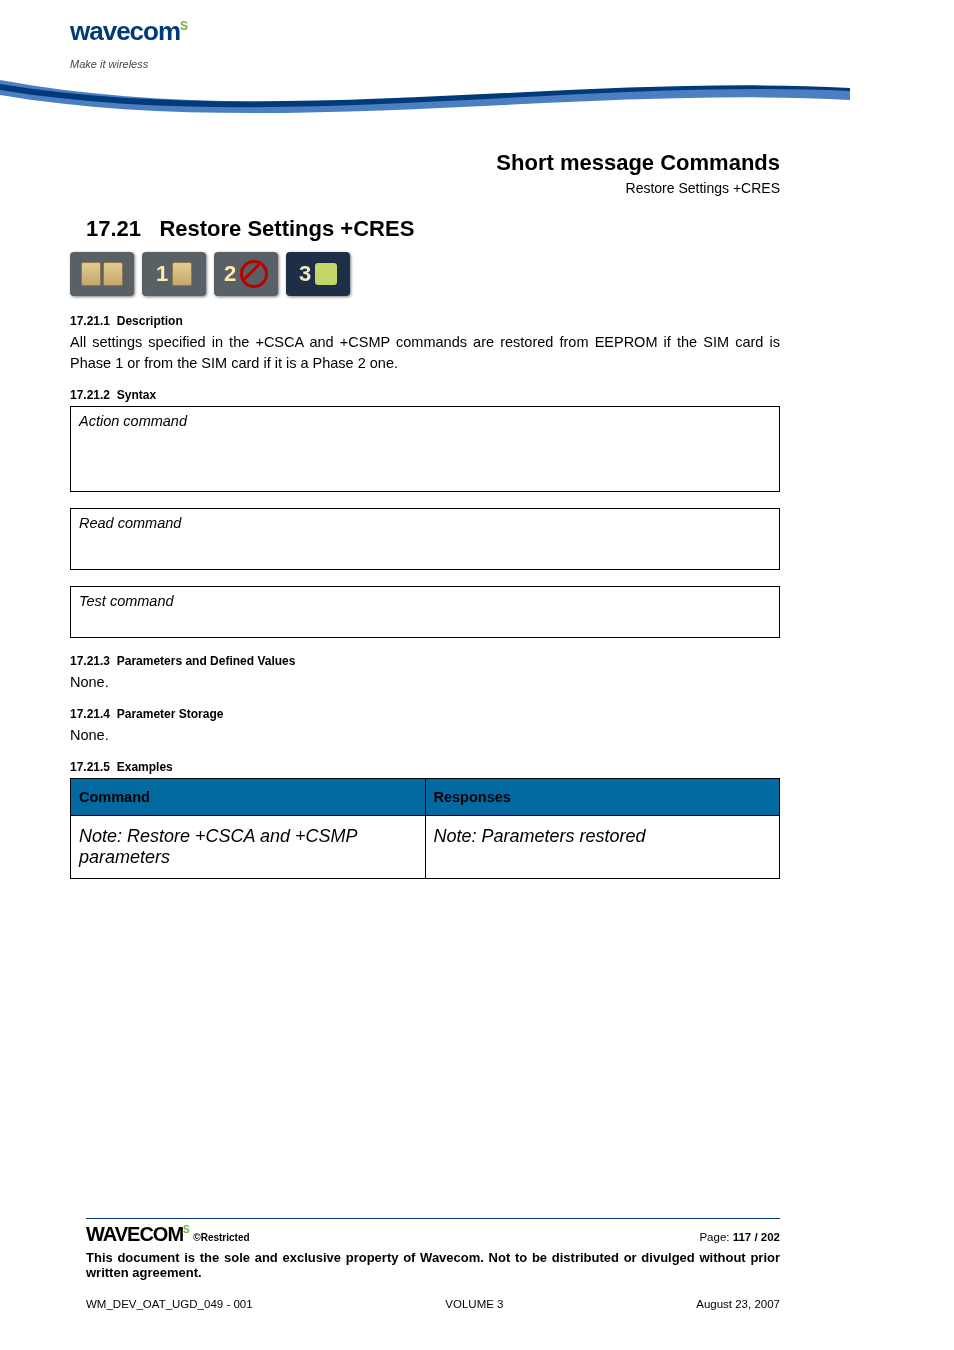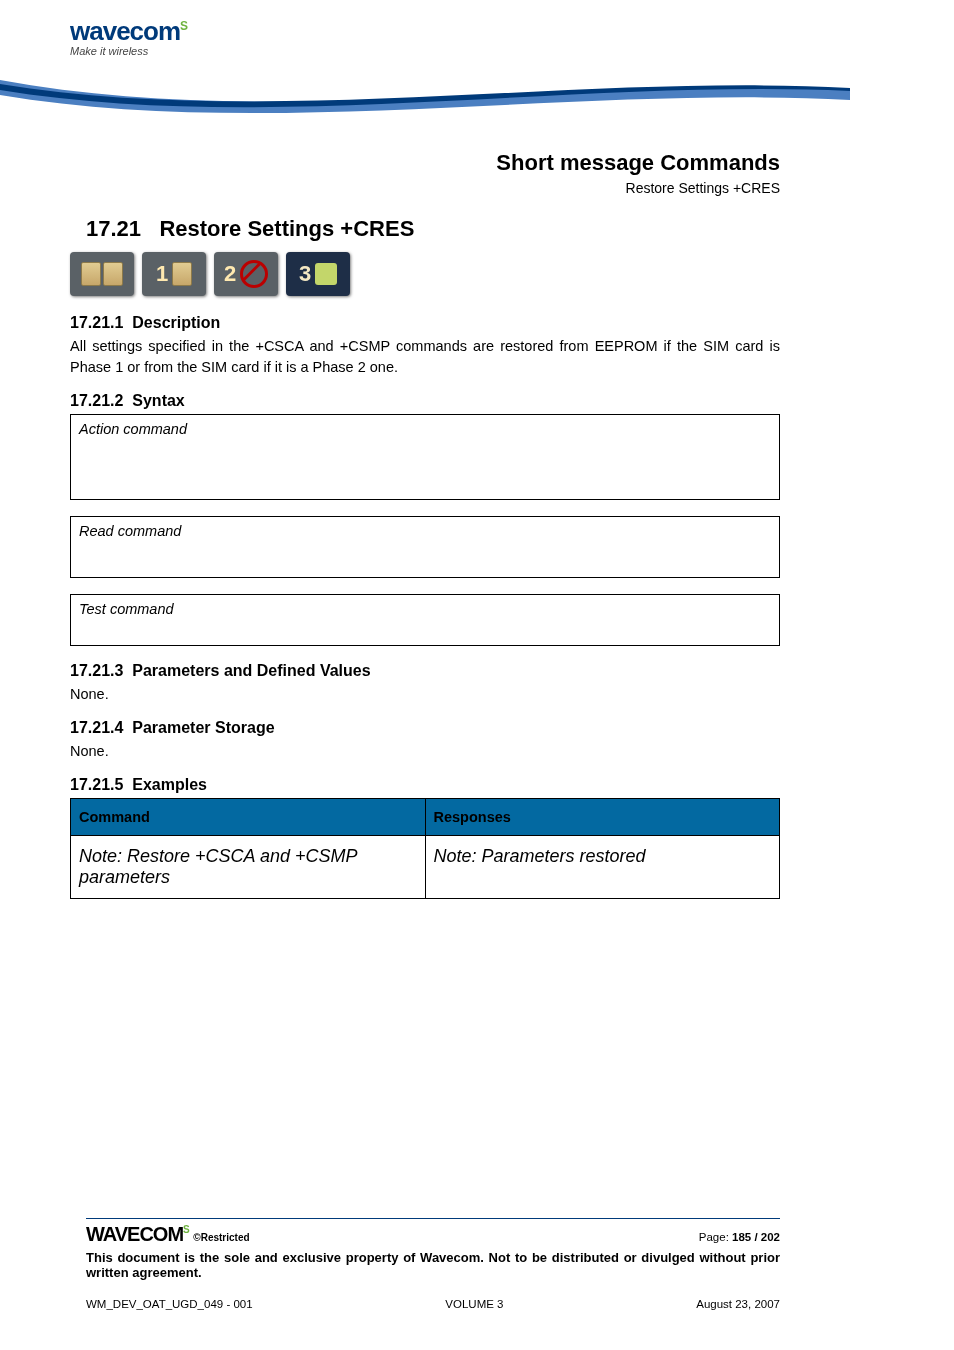--- a/index.html
+++ b/index.html
@@ -37,21 +37,21 @@
   }
   .logo-brand .sup {
     font-size: 12px;
     vertical-align: super;
     color: #6fb340;
   }
   .logo-tag {
     font-style: italic;
     font-size: 11px;
     color: #444;
-    margin-top: 2px;
+    margin-top: 15px;
   }
   .swoosh {
     position: absolute;
     left: 0;
     right: 0;
     top: 70px;
     height: 60px;
     overflow: hidden;
   }
   .swoosh svg {
@@ -127,21 +127,21 @@
   }
   .mini-puzzle {
     width: 22px;
     height: 22px;
     background: #c3d66a;
     border-radius: 3px;
   }
   .h-sub {
     font-family: Arial, sans-serif;
     font-weight: 900;
-    font-size: 16px;
+    font-size: 12px;
     margin: 14px 0 4px 0;
   }
   .body-text {
     font-size: 14.5px;
     line-height: 1.45;
     text-align: justify;
   }
   .cmd-box {
     border: 1px solid #000;
     padding: 6px 8px;
@@ -314,21 +314,21 @@
 
   <div class="footer-wrap">
     <hr class="foot-rule">
     <div class="foot-line1">
       <span>
         <span class="foot-brand">
           <span>WAVECOM</span><span class="sup">S</span>
         </span><span class="foot-restricted">©Restricted</span>
       </span>
       <span>
-        <span>Page: </span><b>185 / 202</b>
+        <span>Page: </span><b>117 / 202</b>
       </span>
     </div>
     <div class="foot-legal">This document is the sole and exclusive property of Wavecom. Not to be distributed or divulged without prior written agreement.</div>
     <div class="foot-meta">
       <span>WM_DEV_OAT_UGD_049 - 001</span>
       <span>VOLUME 3</span>
       <span>August 23, 2007</span>
     </div>
   </div>
 </div>

